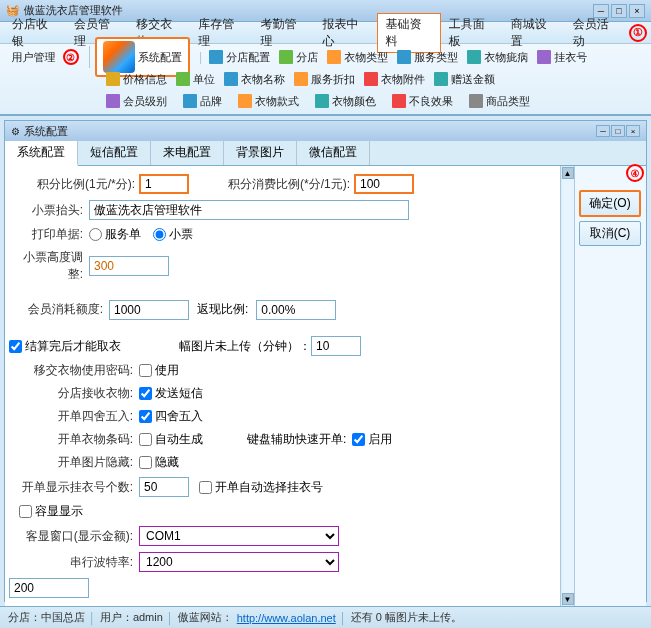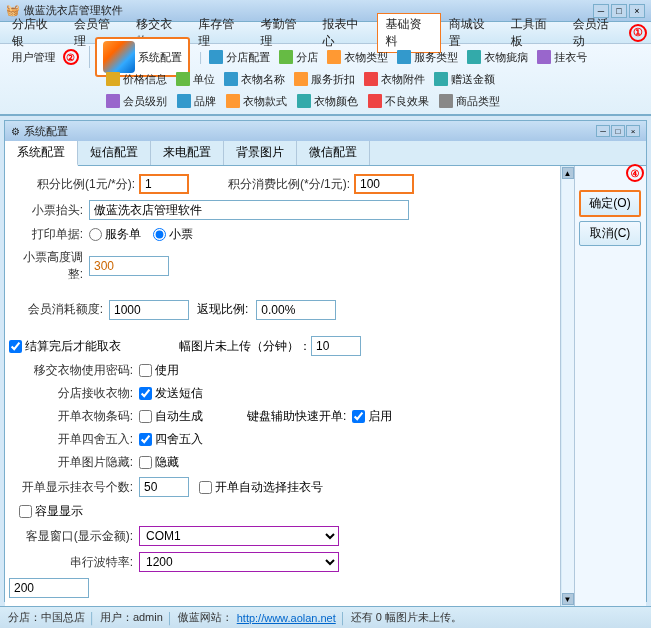--- a/index.html
+++ b/index.html
@@ -74,22 +74,22 @@
 </div>
 
 <div class="menu-bar">
   <span class="menu-item">分店收银</span>
   <span class="menu-item">会员管理</span>
   <span class="menu-item">移交衣物</span>
   <span class="menu-item">库存管理</span>
   <span class="menu-item">考勤管理</span>
   <span class="menu-item">报表中心</span>
   <span class="menu-item active" style="border: 1px solid #f47920; background:#fff;">基础资料</span>
+  <span class="menu-item">工具面板</span>
   <span class="menu-item">商城设置</span>
-  <span class="menu-item">工具面板</span>
   <span class="menu-item">会员活动</span>
 
   <span style="position:relative; margin-left:2px;">
     <span style="border:2px solid red; border-radius:50%; width:18px; height:18px; display:inline-flex; align-items:center; justify-content:center; font-size:11px; color:red; font-weight:bold;">①</span>
   </span>
 </div>
 
 <div class="ribbon" style="height:72px;">
 
   <div style="display:flex; align-items:center; height:22px; gap:1px;">
@@ -117,21 +117,21 @@
 
   <div style="display:flex; align-items:center; height:22px; gap:1px; margin-left:98px;">
     <span class="ribbon-btn"><span class="small-icon ico-yellow"></span>价格信息</span>
     <span class="ribbon-btn"><span class="small-icon ico-green"></span>单位</span>
     <span class="ribbon-btn"><span class="small-icon ico-blue"></span>衣物名称</span>
     <span class="ribbon-btn"><span class="small-icon ico-orange"></span>服务折扣</span>
     <span class="ribbon-btn"><span class="small-icon ico-red"></span>衣物附件</span>
     <span class="ribbon-btn"><span class="small-icon ico-teal"></span>赠送金额</span>
   </div>
 
-  <div style="display:flex; align-items:center; height:22px; gap:2px; margin-left:98px;">
+  <div style="display:flex; align-items:center; height:22px; gap:8px; margin-left:98px;">
     <span class="ribbon-btn"><span class="small-icon ico-purple"></span>会员级别</span>
     <span class="ribbon-btn"><span class="small-icon ico-blue"></span>品牌</span>
     <span class="ribbon-btn"><span class="small-icon ico-orange"></span>衣物款式</span>
     <span class="ribbon-btn"><span class="small-icon ico-teal"></span>衣物颜色</span>
     <span class="ribbon-btn"><span class="small-icon ico-red"></span>不良效果</span>
     <span class="ribbon-btn"><span class="small-icon ico-gray"></span>商品类型</span>
   </div>
 </div>
 
 <div style="display:flex; height:calc(628px - 22px - 22px - 72px - 22px);">
@@ -206,29 +206,29 @@
             <span class="form-label" style="width:130px;">移交衣物使用密码:</span>
             <label class="checkbox-item"><input type="checkbox" style=""> 使用</label>
           </div>
 
           <div class="form-row">
             <span class="form-label" style="width:130px;">分店接收衣物:</span>
             <label class="checkbox-item"><input type="checkbox" checked="" style=""> 发送短信</label>
           </div>
 
           <div class="form-row">
+            <span class="form-label" style="width:130px;">开单四舍五入:</span>
+            <label class="checkbox-item"><input type="checkbox" checked="" style=""> 四舍五入</label>
+          </div>
+
+          <div class="form-row">
             <span class="form-label" style="width:130px;">开单衣物条码:</span>
             <label class="checkbox-item" style="width:100px;"><input type="checkbox" style=""> 自动生成</label>
             <span style="margin-left:8px;">键盘辅助快速开单:</span>
             <label class="checkbox-item" style="margin-left:6px;"><input type="checkbox" checked="" style=""> 启用</label>
-          </div>
-
-          <div class="form-row">
-            <span class="form-label" style="width:130px;">开单四舍五入:</span>
-            <label class="checkbox-item"><input type="checkbox" checked="" style=""> 四舍五入</label>
           </div>
 
           <div class="form-row">
             <span class="form-label" style="width:130px;">开单图片隐藏:</span>
             <label class="checkbox-item"><input type="checkbox" style=""> 隐藏</label>
           </div>
 
           <div class="form-row">
             <span class="form-label" style="width:130px;text-align:right;">开单显示挂衣号个数:</span>
             <input class="form-input" value="50" style="width: 50px;">

